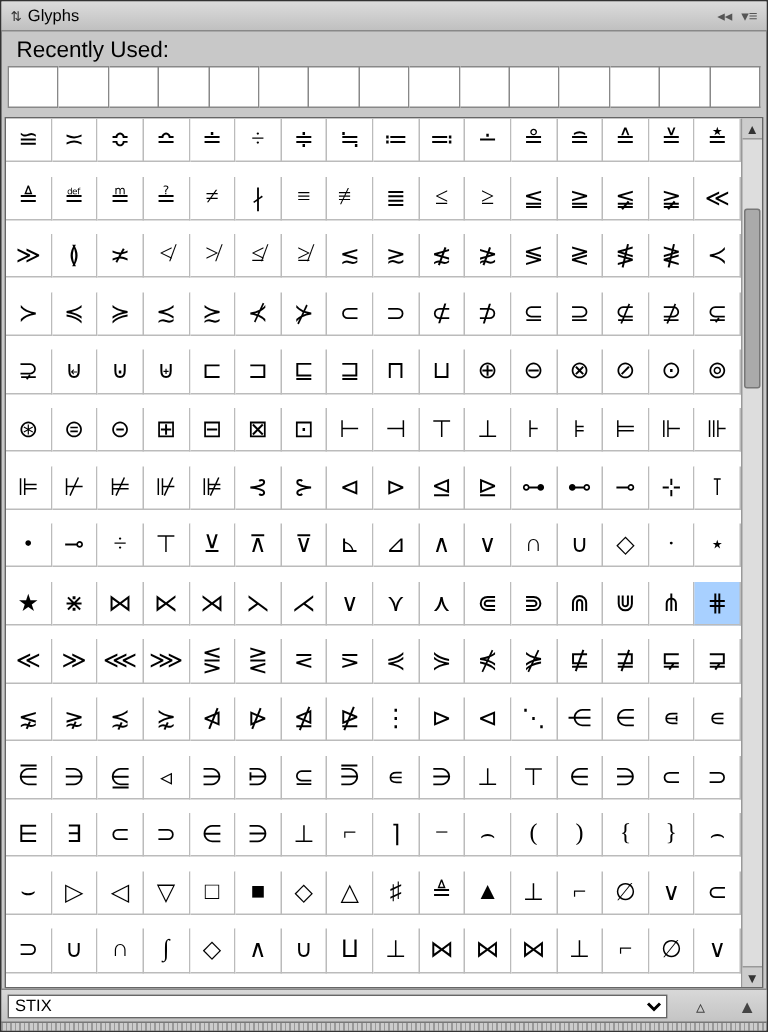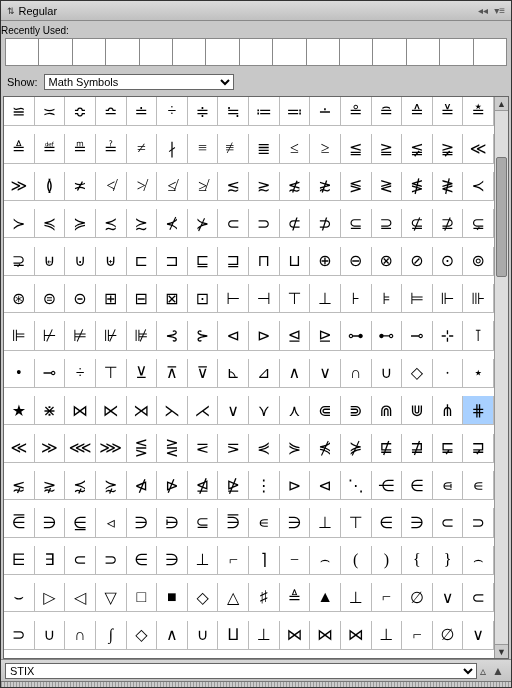--- a/index.html
+++ b/index.html
@@ -2,49 +2,49 @@
 <html><head>
 <meta charset="utf-8">
 <style>
 *{box-sizing:border-box;margin:0;padding:0;font-family:Arial,Helvetica,sans-serif}
 body{background:#888;width:512px;height:688px;overflow:hidden}
 .panel{width:512px;height:688px;background:#c8c8c8;border:1px solid #333;display:flex;flex-direction:column}
 .titlebar{height:20px;background:linear-gradient(#dcdcdc,#c0c0c0);border-bottom:1px solid #888;display:flex;align-items:center;padding:0 6px;font-size:11px}
 .titlebar .arrows{font-size:9px;margin-right:4px;color:#333}
 .titlebar .spacer{flex:1}
 .titlebar .ctrl{font-size:10px;color:#555;margin-left:6px;cursor:pointer}
-.recent{padding:4px 6px 0 0;font-size:10px;color:#000}
+.recent{padding:4px 6px 0 10px;font-size:15px;color:#000}
 .recent-row{display:flex;gap:0;margin:2px 4px 6px 4px}
 .recent-cell{flex:1;height:28px;background:#fff;border:1px solid #888}
 .recent-cell+.recent-cell{border-left:none}
 .showrow{padding:2px 6px 6px 6px;display:flex;align-items:center;gap:6px;font-size:11px}
 .showrow select{font-size:11px;width:190px;background:#fff;border:1px solid #666}
 .grid-wrap{flex:1;overflow:hidden;background:#fff;margin:0 2px;border:1px solid #666;position:relative}
 .grid{display:grid;grid-template-columns:repeat(16,1fr);width:calc(100% - 14px);height:100%}
 .cell{border-right:1px solid #bbb;border-bottom:1px solid #bbb;display:flex;align-items:center;justify-content:center;font-size:16px;font-family:'STIX','Cambria Math','Times New Roman',serif;background:#fff;color:#000;cursor:pointer;height:29.2px;overflow:hidden}
 .cell.sel{background:#a8d0ff}
 .scroll{position:absolute;right:0;top:0;width:14px;height:100%;background:#ddd;border-left:1px solid #999}
 .scroll .thumb{position:absolute;left:1px;right:1px;top:60px;height:120px;background:#aaa;border:1px solid #777;border-radius:2px}
 .scroll .arr{position:absolute;left:0;right:0;height:14px;background:#ccc;text-align:center;font-size:9px;line-height:14px;color:#333}
 .scroll .arr.up{top:0;border-bottom:1px solid #999}
 .scroll .arr.dn{bottom:0;border-top:1px solid #999}
-.footer{height:22px;background:linear-gradient(#d8d8d8,#c4c4c4);border-top:1px solid #888;display:flex;align-items:center;padding:0 4px;gap:0}
+.footer{height:22px;background:linear-gradient(#d8d8d8,#c4c4c4);border-top:1px solid #888;display:flex;align-items:center;padding:0 4px;gap:16px}
 .footer select{font-size:11px;background:#fff;border:1px solid #666}
 .footer .fsel{flex:1}
 .footer .ssel{width:160px}
 .footer .zoom{font-size:12px;color:#444;cursor:pointer;padding:0 3px}
 .resizer{height:6px;background:repeating-linear-gradient(90deg,#999,#999 1px,#ccc 1px,#ccc 3px);border-top:1px solid #777}
 </style>
 </head>
 <body>
 
 <div class="panel">
   <div class="titlebar">
     <span class="arrows">⇅</span>
-    <span>Regular</span>
+    <span>Glyphs</span>
     <span class="spacer"></span>
     <span class="ctrl">◂◂</span>
     <span class="ctrl">▾≡</span>
   </div>
 
   <div class="recent">Recently Used:</div>
   <div class="recent-row">
     <div class="recent-cell"></div>
     <div class="recent-cell"></div>
     <div class="recent-cell"></div>
@@ -55,26 +55,20 @@
     <div class="recent-cell"></div>
     <div class="recent-cell"></div>
     <div class="recent-cell"></div>
     <div class="recent-cell"></div>
     <div class="recent-cell"></div>
     <div class="recent-cell"></div>
     <div class="recent-cell"></div>
     <div class="recent-cell"></div>
   </div>
 
-  <div class="showrow">
-    <span>Show:</span>
-    <select>
-      <option>Math Symbols</option>
-    </select>
-  </div>
 
   <div class="grid-wrap">
     <div class="grid" id="glyph-grid">
         <div class="cell">≌</div>
         <div class="cell">≍</div>
         <div class="cell">≎</div>
         <div class="cell">≏</div>
         <div class="cell">≐</div>
         <div class="cell">÷</div>
         <div class="cell">≑</div>

